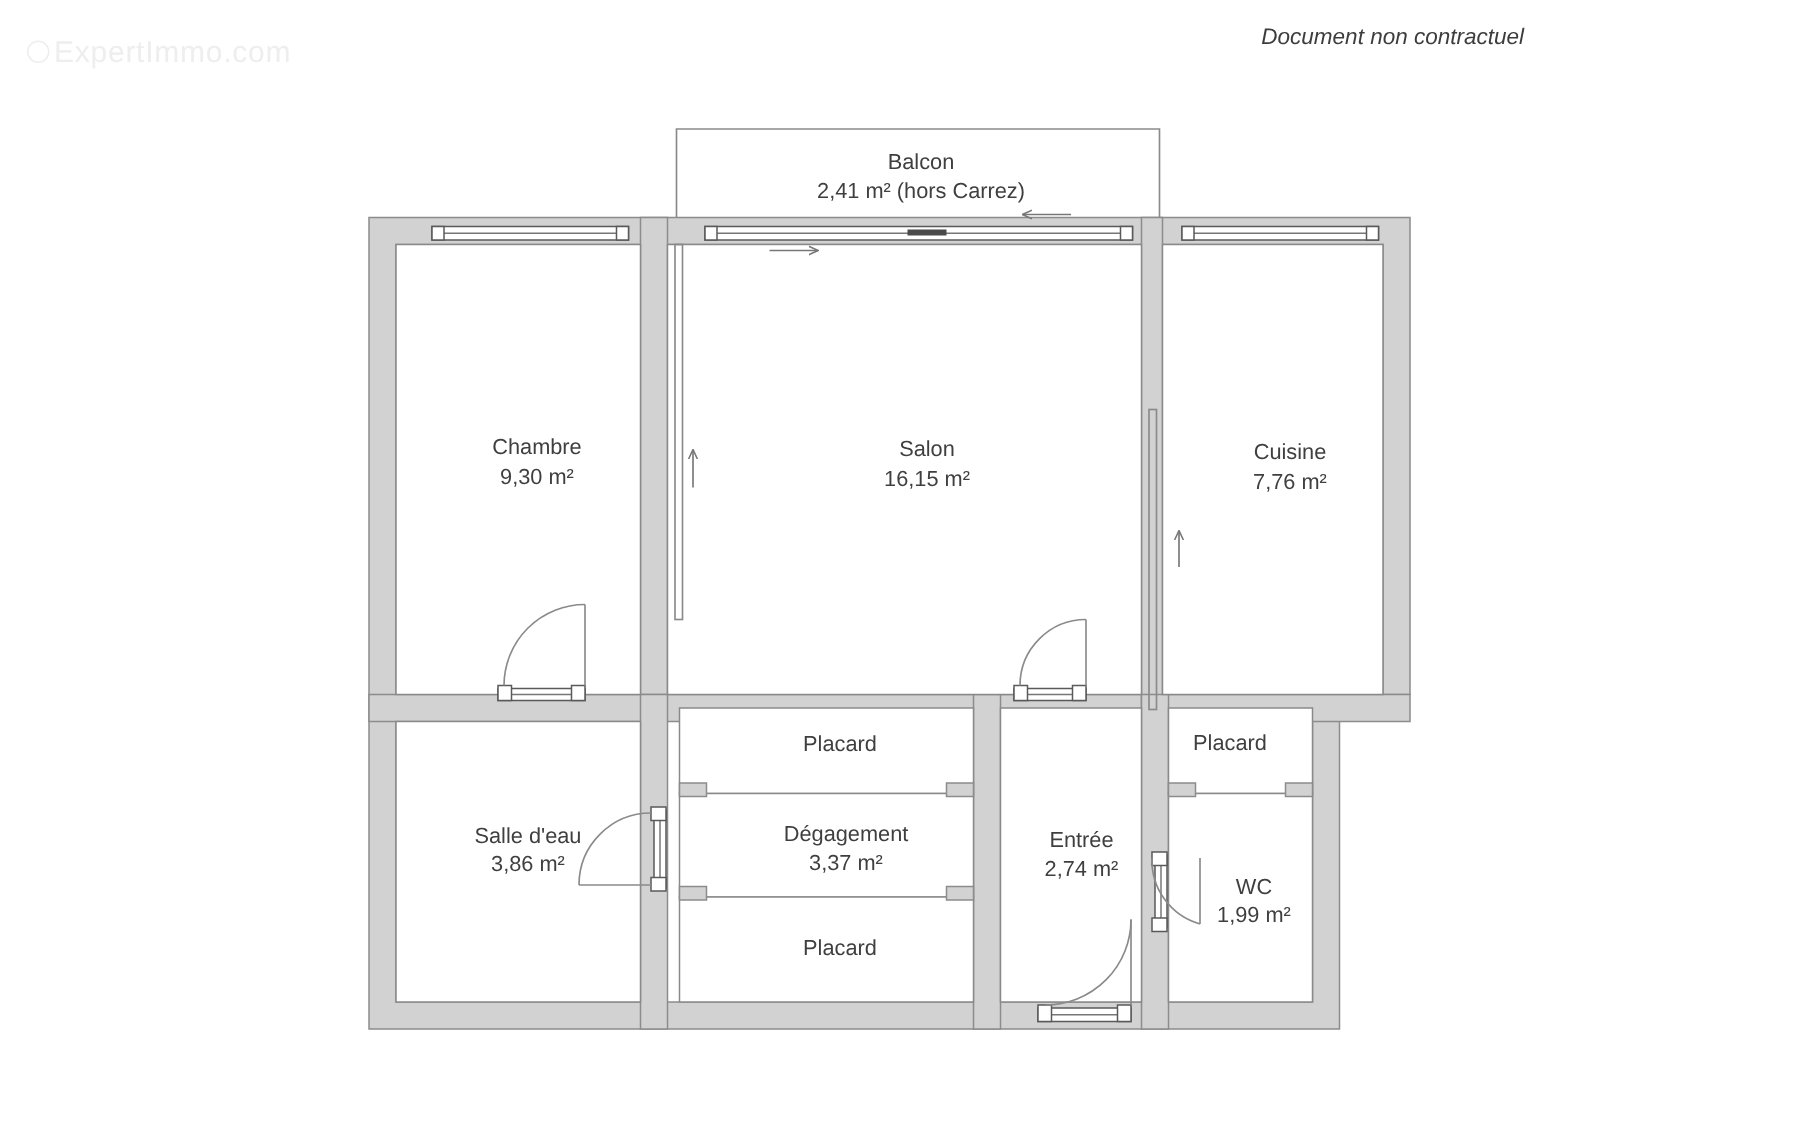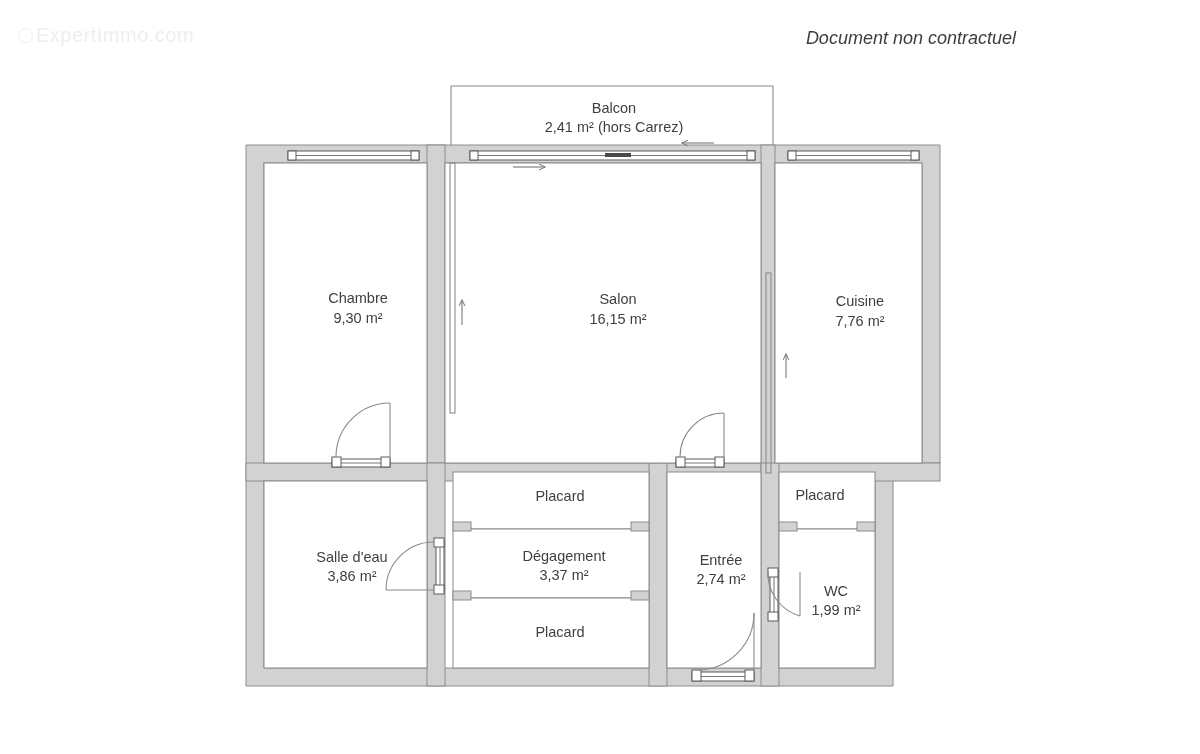--- a/index.html
+++ b/index.html
@@ -29,22 +29,22 @@
     left: 47px;
     top: 27px;
     font-size: 15.5px;
     color: #3d3d3d;
     letter-spacing: 0.1px;
     white-space: nowrap;
   }
   .hdr-right {
     position: absolute;
     right: 40px;
-    top: 28px;
-    font-size: 18px;
+    top: 16px;
+    font-size: 15px;
     font-style: italic;
     color: #3d3d3d;
     white-space: nowrap;
   }
   .watermark {
     position: absolute;
     left: 18px;
     top: 24px;
     font-size: 20px;
     color: #eeeeee;

